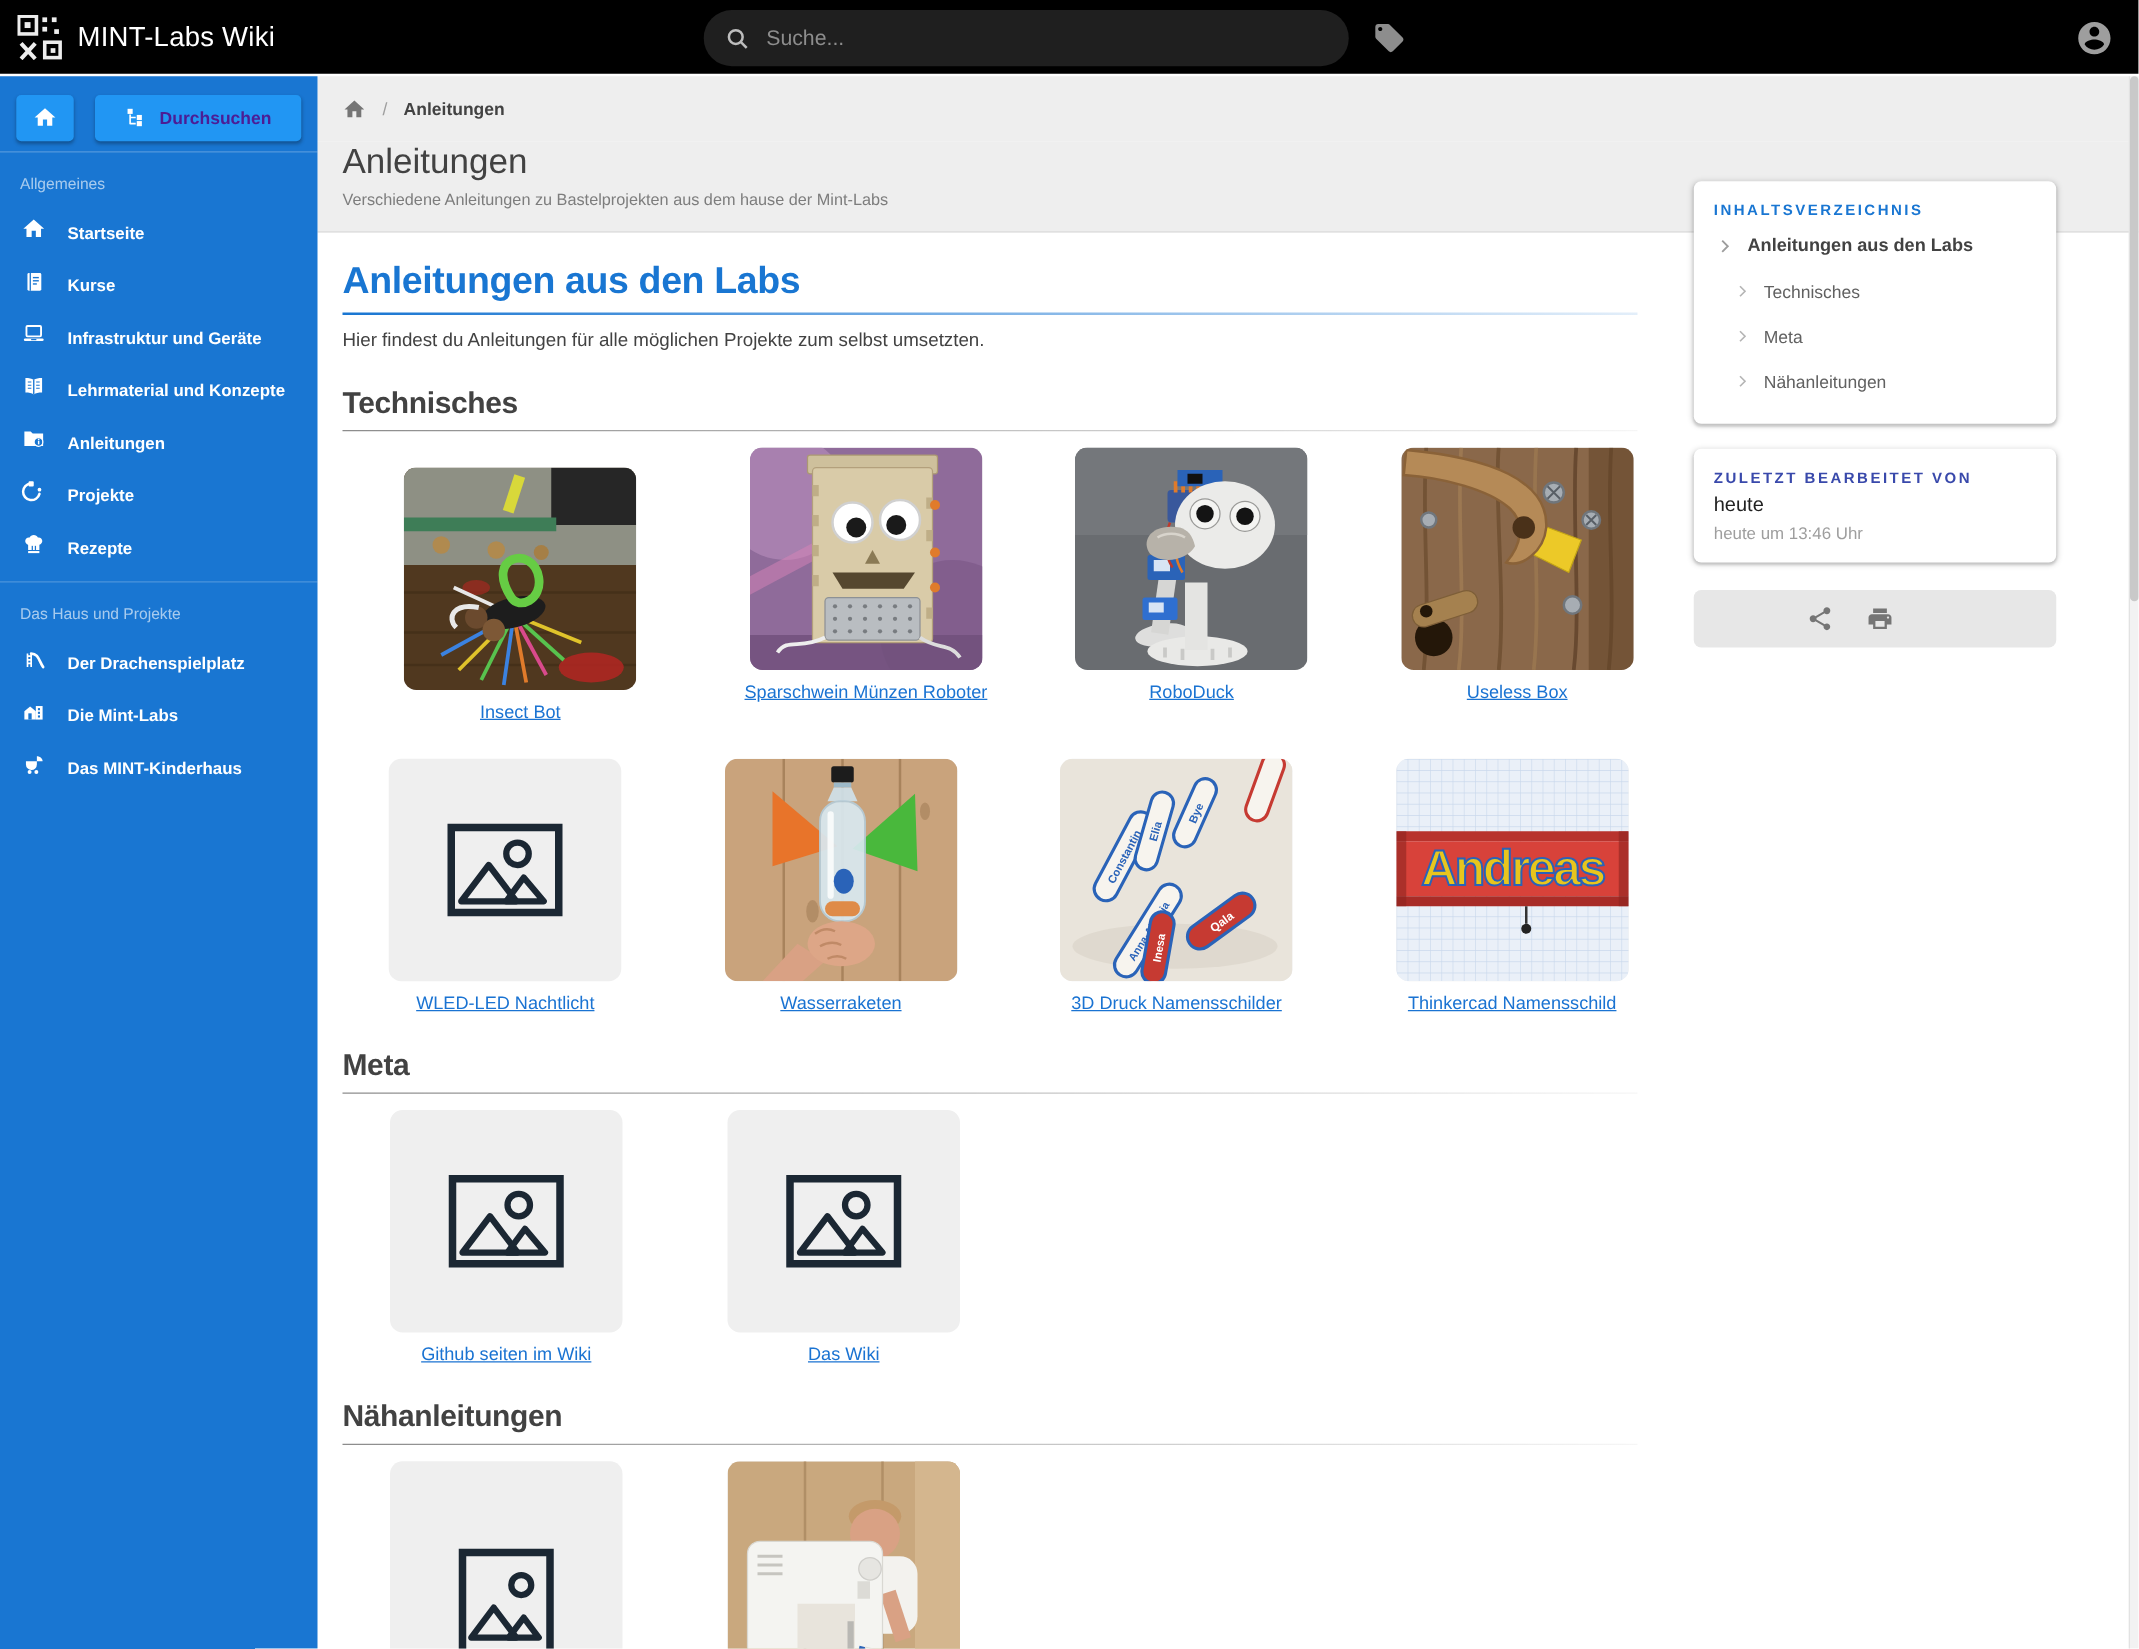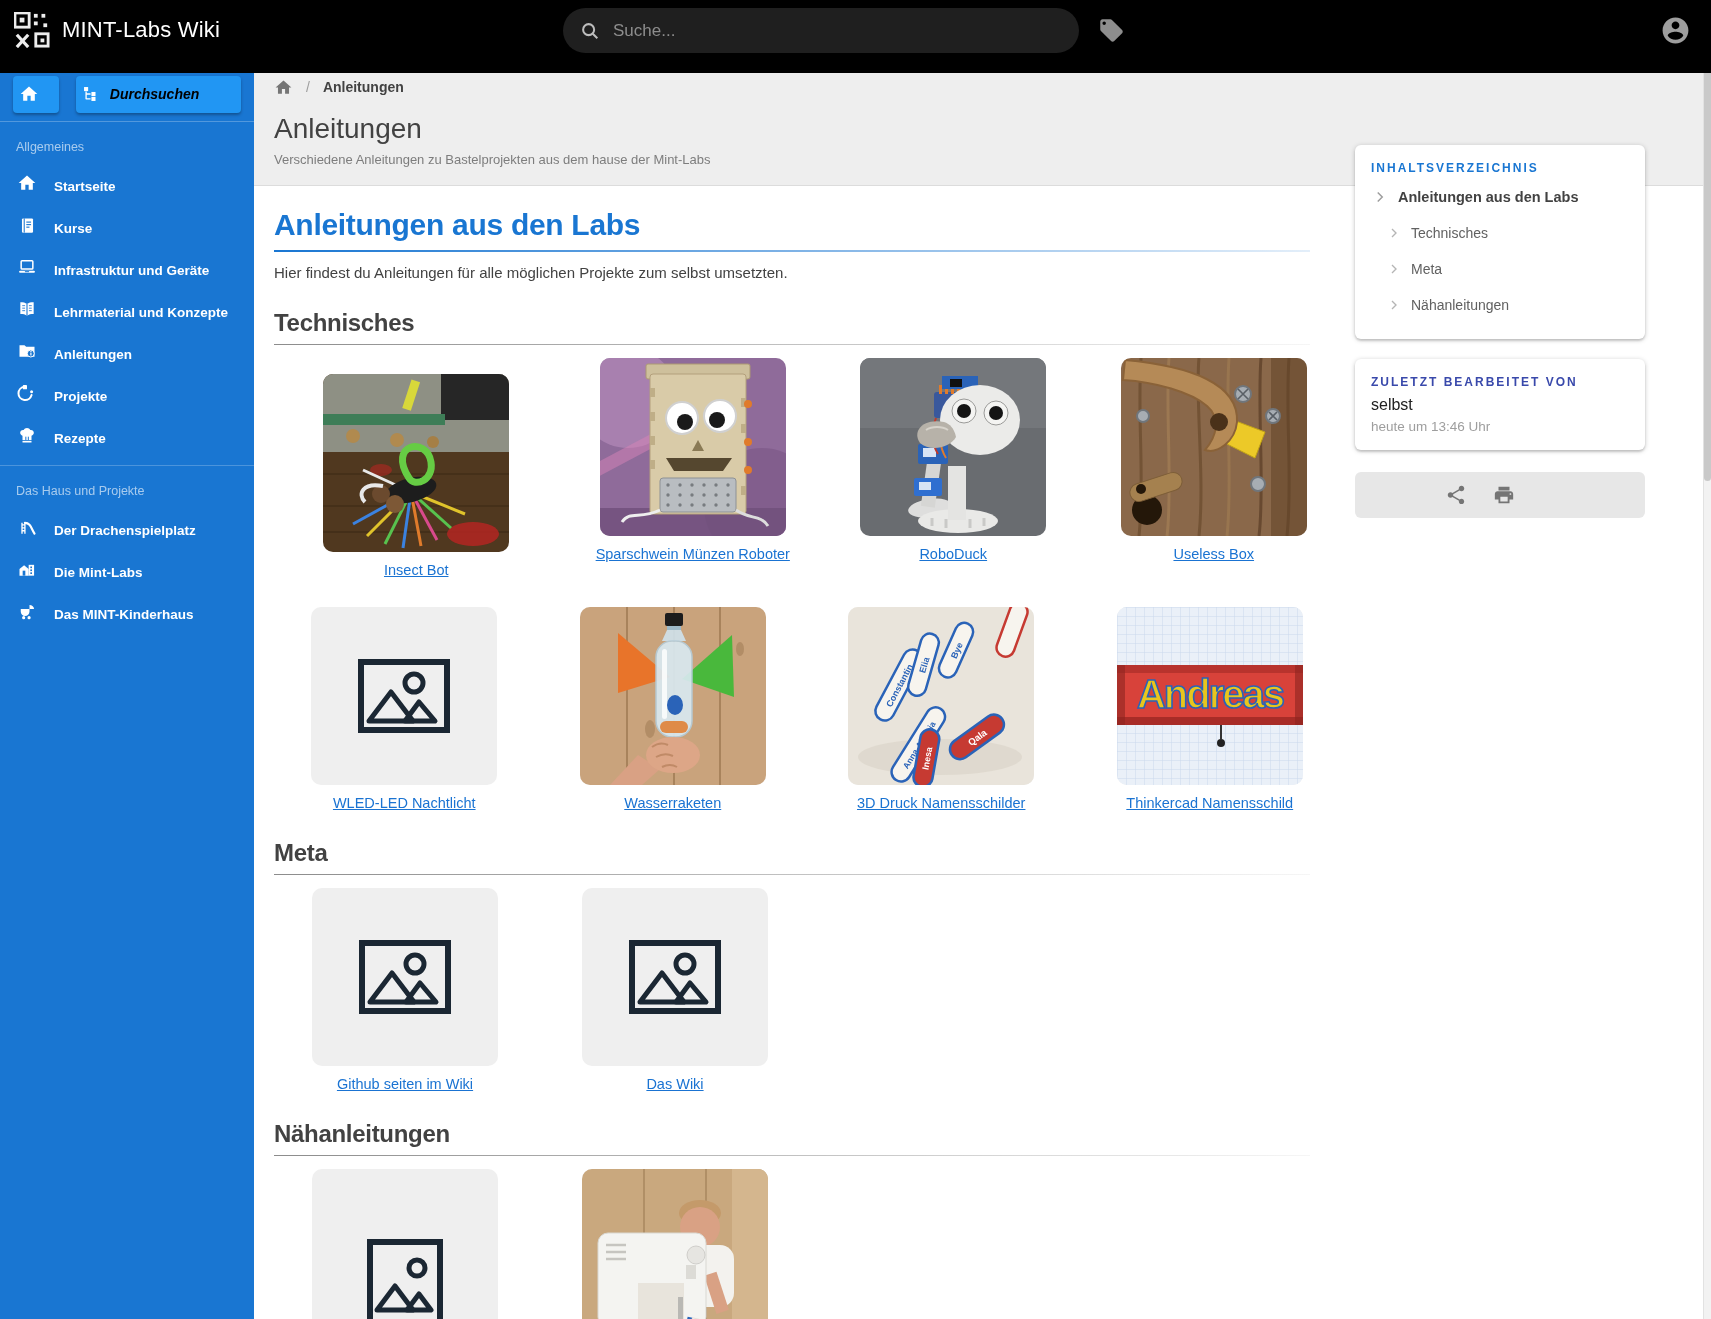--- a/index.html
+++ b/index.html
@@ -1,38 +1,38 @@
 <!DOCTYPE html>
 <html><head>
 <meta charset="utf-8">
 <style>
   html,body{margin:0;padding:0;background:#fff;}
   *{box-sizing:border-box;}
   .screen{position:relative;width:1711px;height:1319px;overflow:hidden;
           font-family:"Liberation Sans","DejaVu Sans",sans-serif;background:#fff;}
 
   
-  .topbar{position:absolute;top:0;left:0;width:1711px;height:73px;background:#000;z-index:30;}
+  .topbar{position:absolute;top:0;left:0;width:1711px;height:59px;background:#000;z-index:30;}
   .brand{position:absolute;left:14px;top:12px;display:flex;align-items:center;gap:12px;cursor:pointer;}
   .site-title{color:#fff;font-size:22px;font-weight:400;letter-spacing:.2px;}
   .search{position:absolute;left:563px;top:8px;width:516px;height:45px;border-radius:23px;
           background:#1f1f1f;display:flex;align-items:center;padding:0 16px;gap:10px;}
   .search input{flex:1;background:transparent;border:none;outline:none;color:#e5e5e5;font-size:17px;
           font-family:inherit;}
   .search input::placeholder{color:#8d8d8d;}
   .tagbtn{position:absolute;left:1098px;top:17px;width:27px;height:27px;cursor:pointer;}
   .acctbtn{position:absolute;left:1660px;top:15px;width:31px;height:31px;cursor:pointer;}
 
   
   .sidenav{position:absolute;top:61px;left:0;width:254px;bottom:0;background:#1976d2;z-index:20;color:#fff;}
   .side-actions{height:61px;display:flex;align-items:center;gap:17px;padding:14px 13px 8px;
                 border-bottom:1px solid rgba(255,255,255,.25);}
   .sbtn{background:#2196f3;border:none;border-radius:4px;height:37px;display:flex;align-items:center;
-        justify-content:flex-start;gap:10px;color:#000000;font-family:inherit;font-size:14px;font-weight:600;
-        box-shadow:0 2px 3px rgba(0,0,0,.3);cursor:pointer;font-style:italic;}
+        justify-content:center;gap:10px;color:#4c1d95;font-family:inherit;font-size:14px;font-weight:600;
+        box-shadow:0 2px 3px rgba(0,0,0,.3);cursor:pointer;}
   .sbtn.home{width:46px;}
   .sbtn.browse{width:166px;}
   .side-label{color:rgba(255,255,255,.62);font-size:12.5px;padding:18px 16px 8px;}
   .side-item{display:flex;align-items:flex-end;gap:16px;padding:10px 16px;font-size:13.5px;
              font-weight:700;cursor:pointer;}
   .side-item .ic{width:22px;height:22px;flex:0 0 22px;display:flex;align-items:center;justify-content:center;}
   .side-div{border-top:1px solid rgba(255,255,255,.22);margin-top:9px;}
 
   
   .main{position:absolute;top:61px;left:254px;right:0;bottom:0;background:#fff;}
@@ -645,21 +645,21 @@
         <div class="toc-item l2">
           <svg width="16" height="16" viewBox="0 0 24 24">
             <path d="M9 6l6 6-6 6" fill="none" stroke="#b5b5b5" stroke-width="2"></path>
           </svg>
           <span>Nähanleitungen</span>
         </div>
       </div>
 
       <div class="rail-card edited">
         <div class="rail-label" style="color:#3949ab">ZULETZT BEARBEITET VON</div>
-        <div class="author">selbst</div>
+        <div class="author">heute</div>
         <div class="time">heute um 13:46 Uhr</div>
       </div>
 
       <div class="actions">
         <div class="abtn">
           <svg width="22" height="22" viewBox="0 0 24 24">
             <path fill="#757575" d="M18 16.08c-.76 0-1.44.3-1.96.77L8.91 12.7c.05-.23.09-.46.09-.7s-.04-.47-.09-.7l7.05-4.11c.54.5 1.25.81 2.04.81 1.66 0 3-1.34 3-3s-1.34-3-3-3-3 1.34-3 3c0 .24.04.47.09.7L8.04 9.81C7.5 9.31 6.79 9 6 9c-1.66 0-3 1.34-3 3s1.34 3 3 3c.79 0 1.5-.31 2.04-.81l7.12 4.16c-.05.21-.08.43-.08.66 0 1.61 1.31 2.92 2.92 2.92 1.61 0 2.92-1.31 2.92-2.92s-1.31-2.92-2.92-2.92z"></path>
           </svg>
         </div>
         <div class="abtn">

